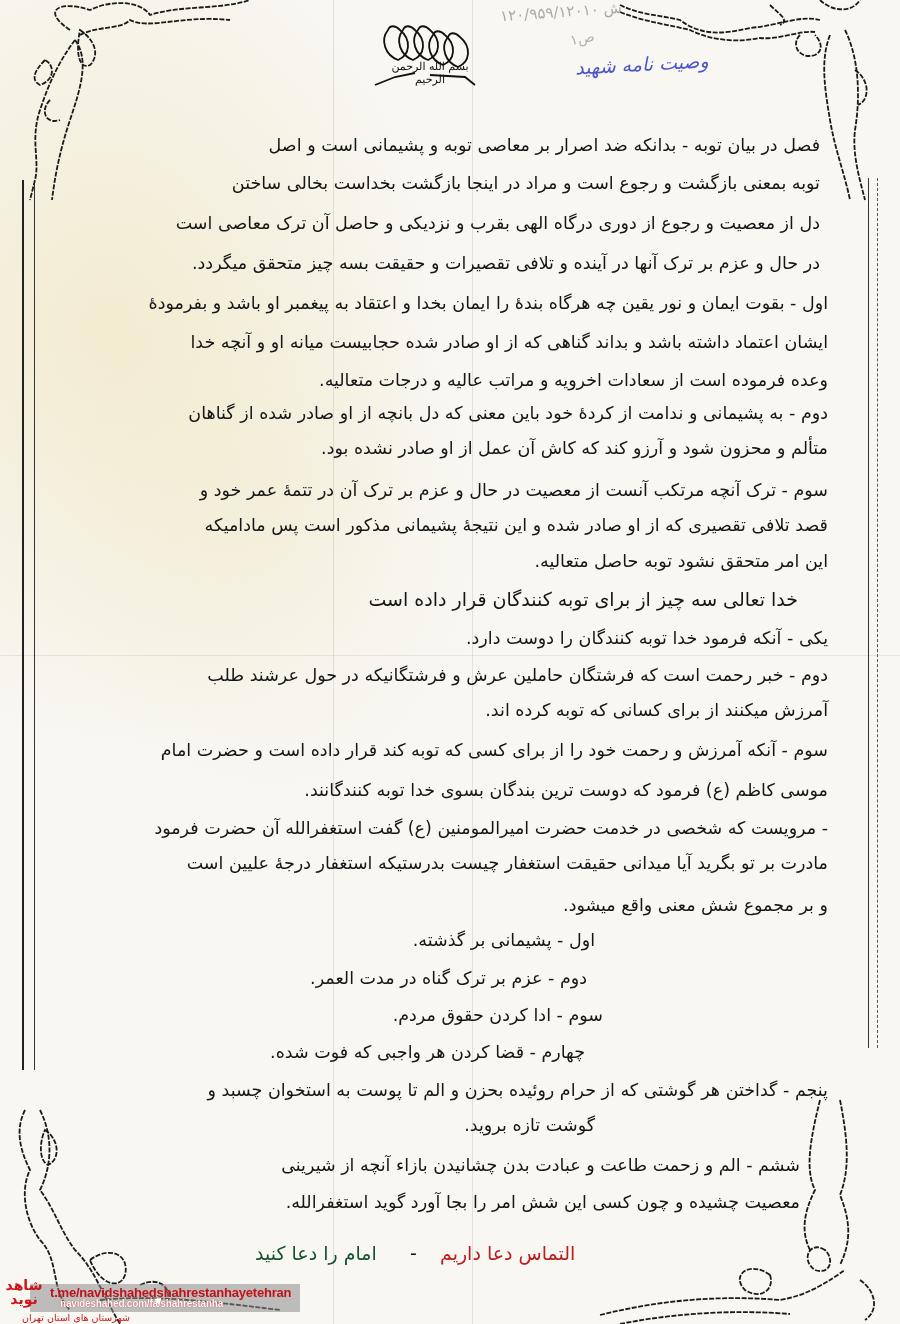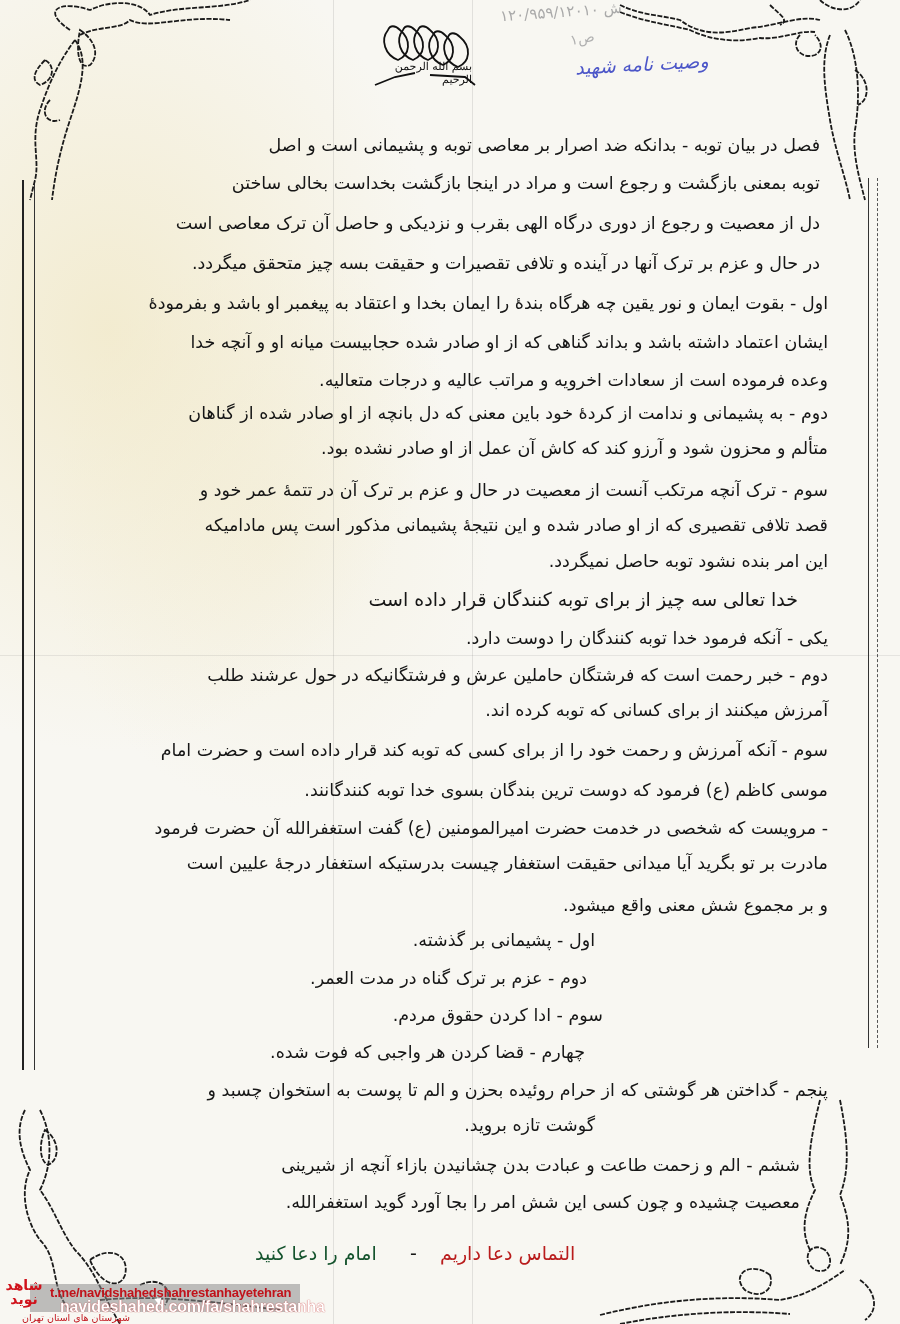--- a/index.html
+++ b/index.html
@@ -26,23 +26,23 @@
     position: absolute; right: 22px; top: 178px; height: 870px; width: 8px;
     border-left: 1.5px solid #333; border-right: 1px dashed #555;
   }
   .ornament { position: absolute; }
   .ornament svg { width: 100%; height: 100%; overflow: visible; }
 
   .header-mark {
     position: absolute; left: 370px; top: 15px; width: 110px; height: 75px;
   }
   .bismillah {
-    position: absolute; left: 372px; top: 60px; width: 100px;
+    position: absolute; left: 380px; top: 60px; width: 100px;
     font-family: "DejaVu Serif", serif; font-size: 11px; color: #111;
-    direction: rtl;
+    text-align: center; direction: rtl;
   }
   .pencil-number {
     position: absolute; left: 500px; top: 3px; font-size: 15px; color: #a9a9a9;
     transform: rotate(-4deg); direction: ltr; letter-spacing: 1px;
     font-family: "DejaVu Sans", sans-serif;
   }
   .pencil-mark {
     position: absolute; left: 570px; top: 30px; font-size: 14px; color: #b0b0b0;
     transform: rotate(-10deg);
   }
@@ -75,21 +75,21 @@
     color: #d0121b; font-weight: bold; font-size: 14px; line-height: 14px;
     text-align: center; direction: rtl;
     font-family: "DejaVu Sans", sans-serif;
   }
   .wm-logo span { display:block; }
   .wm-line1 {
     position: absolute; left: 50px; top: 1px; font-size: 13px; font-weight: bold;
     color: #c1121a; font-family: "Liberation Sans", sans-serif; letter-spacing: -0.2px;
   }
   .wm-line2 {
-    position: absolute; left: 60px; top: 14px; font-size: 16px; font-weight: bold;
+    position: absolute; left: 60px; top: 14px; font-size: 10px; font-weight: bold;
     color: #ffffff; font-family: "Liberation Sans", sans-serif; letter-spacing: -0.2px;
     text-shadow: 0 0 1px #b00;
   }
   .wm-line3 {
     position: absolute; left: 22px; top: 28px; font-size: 9.5px; color: #c1121a;
     direction: rtl; font-family: "DejaVu Sans", sans-serif;
   }
   .wm-cursor {
     position: absolute; left: 156px; top: 12px; width: 0; height: 0;
     border-left: 6px solid #fff; border-top: 4px solid transparent; border-bottom: 4px solid transparent;
@@ -176,21 +176,21 @@
   <div class="line" style="top:38px;right:-10px">توبه بمعنی بازگشت و رجوع است و مراد در اینجا بازگشت بخداست بخالی ساختن</div>
   <div class="line" style="top:78px;right:-10px">دل از معصیت و رجوع از دوری درگاه الهی بقرب و نزدیکی و حاصل آن ترک معاصی است</div>
   <div class="line" style="top:118px;right:-10px">در حال و عزم بر ترک آنها در آینده و تلافی تقصیرات و حقیقت بسه چیز متحقق میگردد.</div>
   <div class="line" style="top:158px;right:-18px">اول - بقوت ایمان و نور یقین چه هرگاه بندهٔ را ایمان بخدا و اعتقاد به پیغمبر او باشد و بفرمودهٔ</div>
   <div class="line" style="top:197px;right:-18px">ایشان اعتماد داشته باشد و بداند گناهی که از او صادر شده حجابیست میانه او و آنچه خدا</div>
   <div class="line" style="top:235px;right:-18px">وعده فرموده است از سعادات اخرویه و مراتب عالیه و درجات متعالیه.</div>
   <div class="line" style="top:268px;right:-18px">دوم - به پشیمانی و ندامت از کردهٔ خود باین معنی که دل بانچه از او صادر شده از گناهان</div>
   <div class="line" style="top:303px;right:-18px">متألم و محزون شود و آرزو کند که کاش آن عمل از او صادر نشده بود.</div>
   <div class="line" style="top:345px;right:-18px">سوم - ترک آنچه مرتکب آنست از معصیت در حال و عزم بر ترک آن در تتمهٔ عمر خود و</div>
   <div class="line" style="top:380px;right:-18px">قصد تلافی تقصیری که از او صادر شده و این نتیجهٔ پشیمانی مذکور است پس مادامیکه</div>
-  <div class="line" style="top:416px;right:-18px">این امر بنده نشود توبه حاصل نمیگردد.</div>
+  <div class="line" style="top:416px;right:-18px">این امر متحقق نشود توبه حاصل متعالیه.</div>
   <div class="line" style="top:453px;right:12px;font-size:19px">خدا تعالی سه چیز از برای توبه کنندگان قرار داده است</div>
   <div class="line" style="top:493px;right:-18px">یکی - آنکه فرمود خدا توبه کنندگان را دوست دارد.</div>
   <div class="line" style="top:530px;right:-18px">دوم - خبر رحمت است که فرشتگان حاملین عرش و فرشتگانیکه در حول عرشند طلب</div>
   <div class="line" style="top:565px;right:-18px">آمرزش میکنند از برای کسانی که توبه کرده اند.</div>
   <div class="line" style="top:605px;right:-18px">سوم - آنکه آمرزش و رحمت خود را از برای کسی که توبه کند قرار داده است و حضرت امام</div>
   <div class="line" style="top:645px;right:-18px">موسی کاظم (ع) فرمود که دوست ترین بندگان بسوی خدا توبه کنندگانند.</div>
   <div class="line" style="top:683px;right:-18px">- مرویست که شخصی در خدمت حضرت امیرالمومنین (ع) گفت استغفرالله آن حضرت فرمود</div>
   <div class="line" style="top:718px;right:-18px">مادرت بر تو بگرید آیا میدانی حقیقت استغفار چیست بدرستیکه استغفار درجهٔ علیین است</div>
   <div class="line" style="top:760px;right:-18px">و بر مجموع شش معنی واقع میشود.</div>
   <div class="line" style="top:795px;right:215px">اول - پشیمانی بر گذشته.</div>

